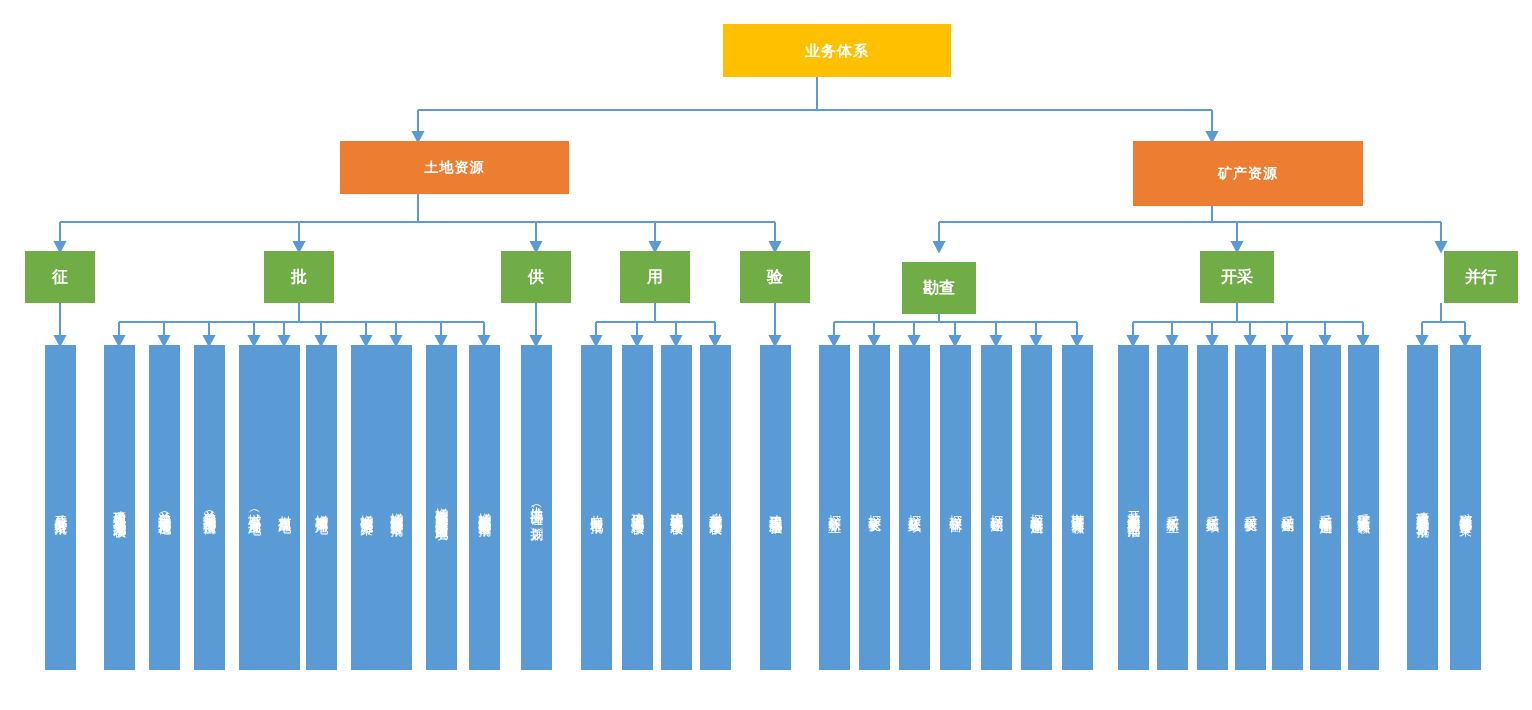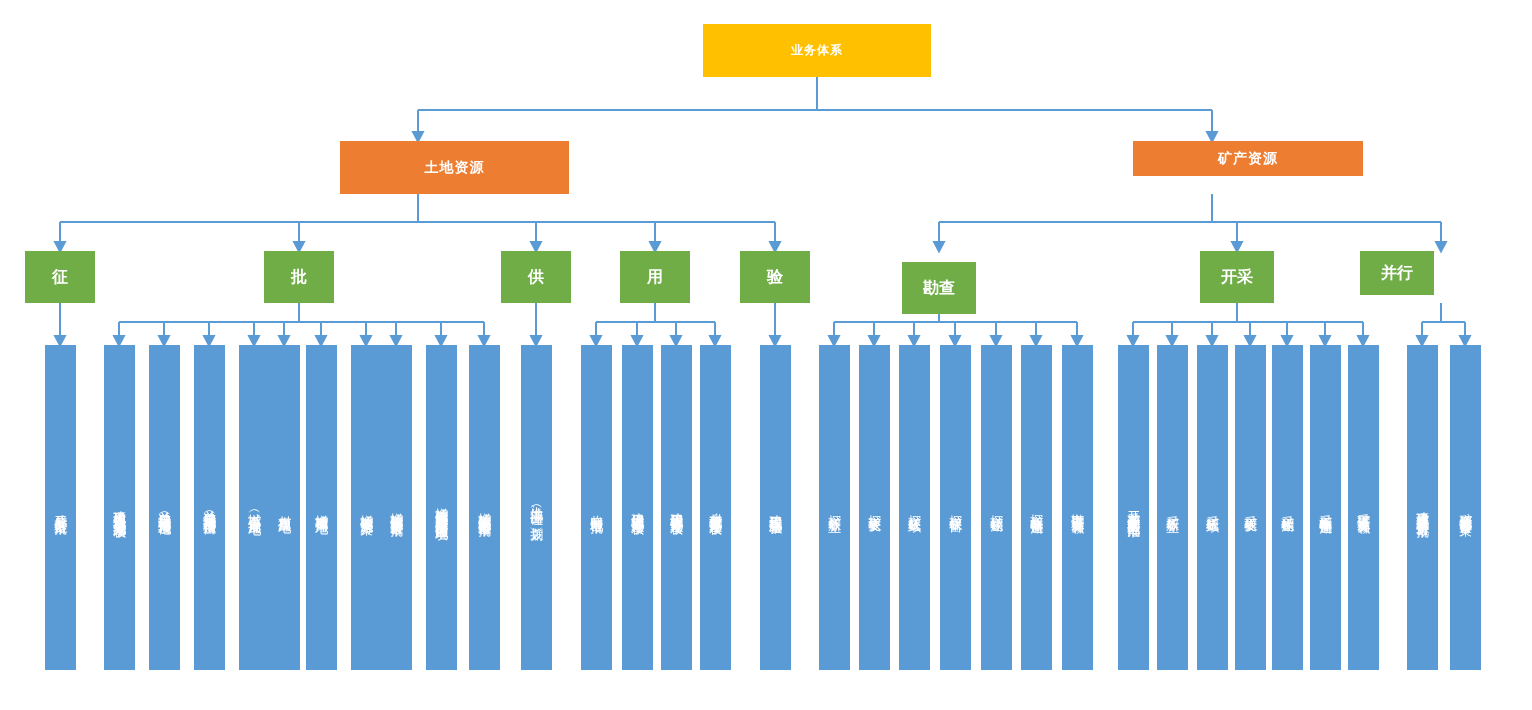--- a/index.html
+++ b/index.html
@@ -30,23 +30,24 @@
     box-sizing: border-box;
     display: flex;
     align-items: center;
     justify-content: center;
     color: #ffffff;
     text-align: center;
     line-height: 1.18;
   }
   .node-root {
     background: #ffc000;
-    font-size: 12px;
+    font-size: 15px;
     font-weight: bold;
     letter-spacing: 1px;
+    margin-left: 20px;
   }
   .node-cat {
     background: #ed7d31;
     font-size: 14px;
     font-weight: bold;
     letter-spacing: 1px;
     margin-left: 36px;
   }
   .node-stage {
     background: #70ad47;
@@ -151,21 +152,21 @@
     </g>
   </svg>
 
   <div class="node node-root" style="left:703px; top:24px; width:228px; height:53px;">
     <span>业务体系</span>
   </div>
 
   <div class="node node-cat" style="left:304px; top:141px; width:229px; height:53px;">
     <span>土地资源</span>
   </div>
-  <div class="node node-cat" style="left:1097px; top:141px; width:230px; height:35px;">
+  <div class="node node-cat" style="left:1097px; top:141px; width:230px; height:65px;">
     <span>矿产资源</span>
   </div>
 
   <div class="node node-stage" style="left:25px; top:251px; width:70px; height:52px;">
     <span>征</span>
   </div>
   <div class="node node-stage" style="left:264px; top:251px; width:70px; height:52px;">
     <span>批</span>
   </div>
   <div class="node node-stage" style="left:501px; top:251px; width:70px; height:52px;">
@@ -176,21 +177,21 @@
   </div>
   <div class="node node-stage" style="left:740px; top:251px; width:70px; height:52px;">
     <span>验</span>
   </div>
   <div class="node node-stage" style="left:902px; top:262px; width:74px; height:52px;">
     <span>勘查</span>
   </div>
   <div class="node node-stage" style="left:1200px; top:251px; width:74px; height:52px;">
     <span>开采</span>
   </div>
-  <div class="node node-stage" style="left:1360px; top:251px; width:74px; height:44px;">
+  <div class="node node-stage" style="left:1444px; top:251px; width:74px; height:52px;">
     <span>并行</span>
   </div>
 
   <div class="node node-leaf" style="left:45px; top:345px; width:31px; height:325px;">
     <span class="leaf-text">成片开发方案审批</span>
   </div>
 
   <div class="node node-leaf" style="left:104px; top:345px; width:31px; height:325px;">
     <span class="leaf-text">建设项目用地预审与选址意见书核发</span>
   </div>

